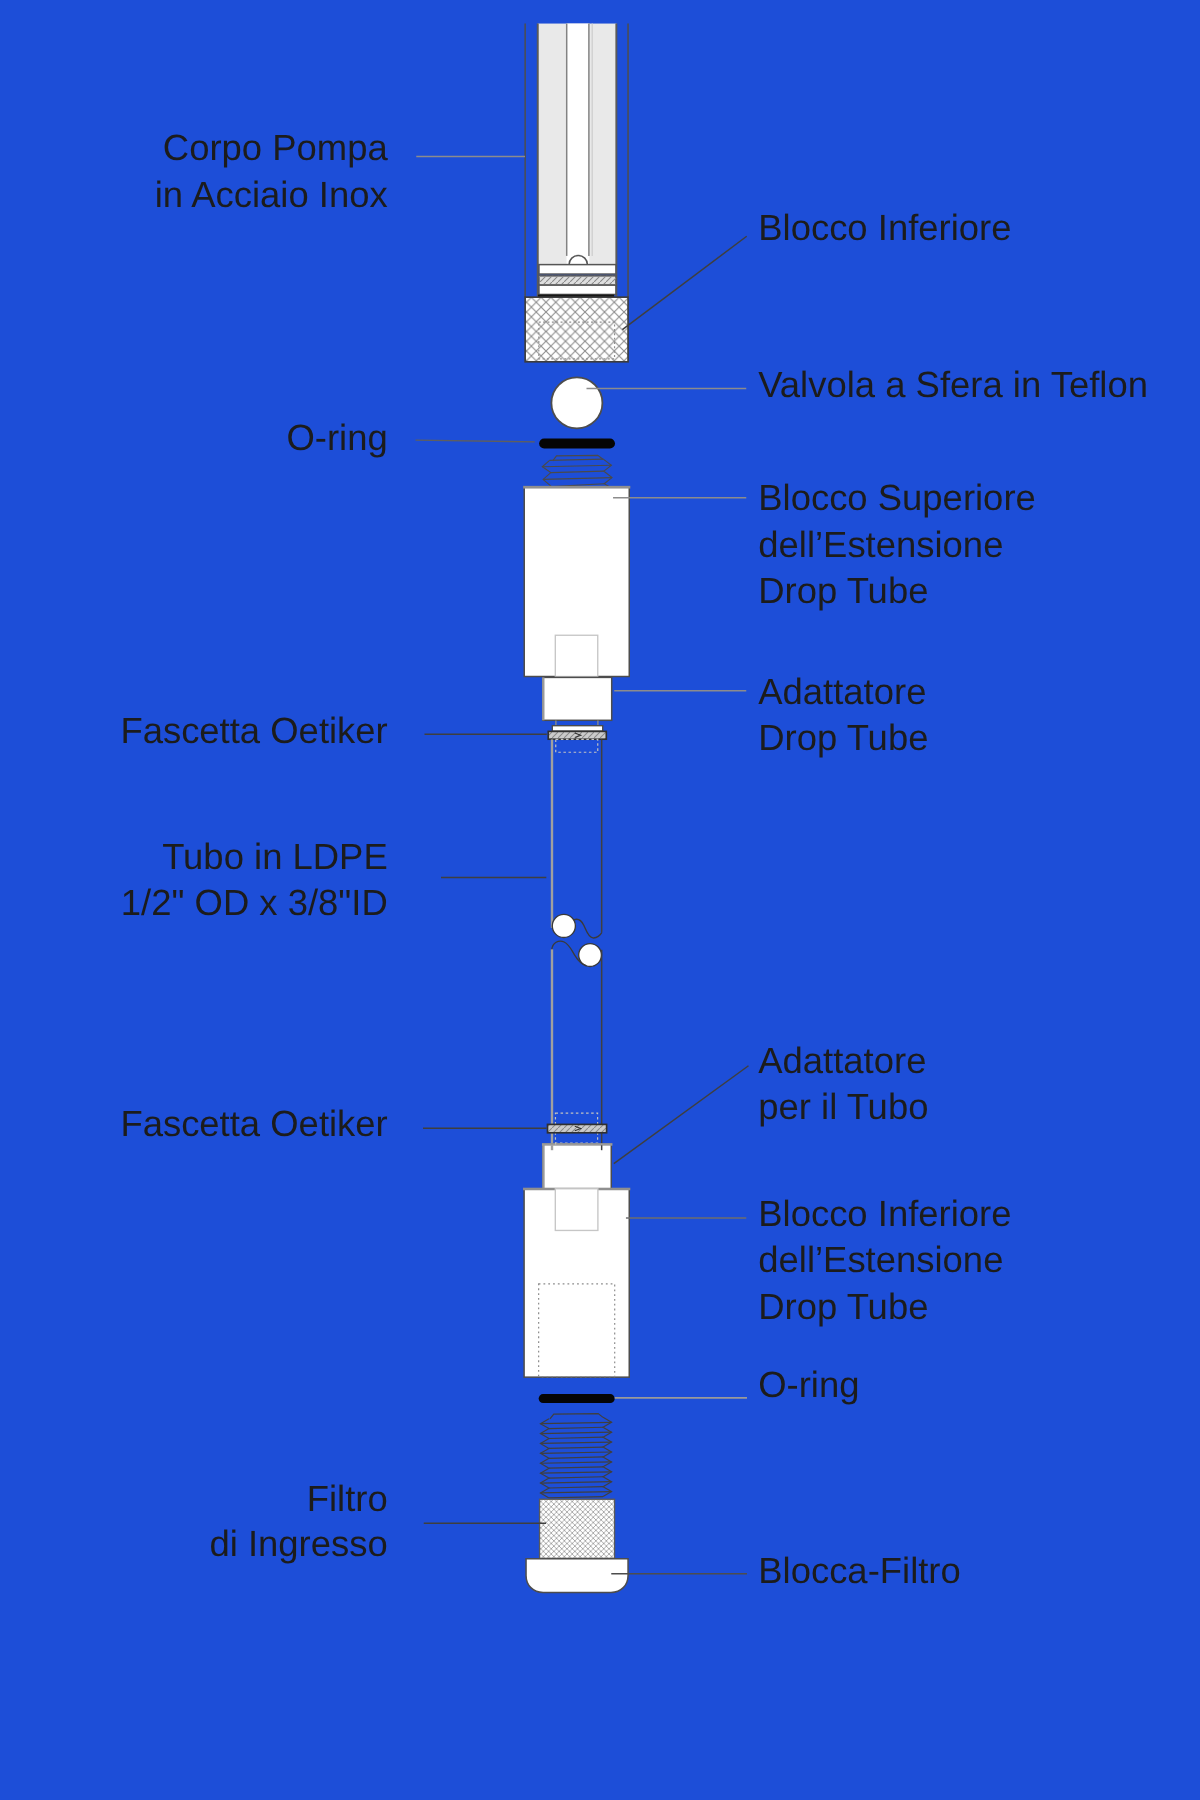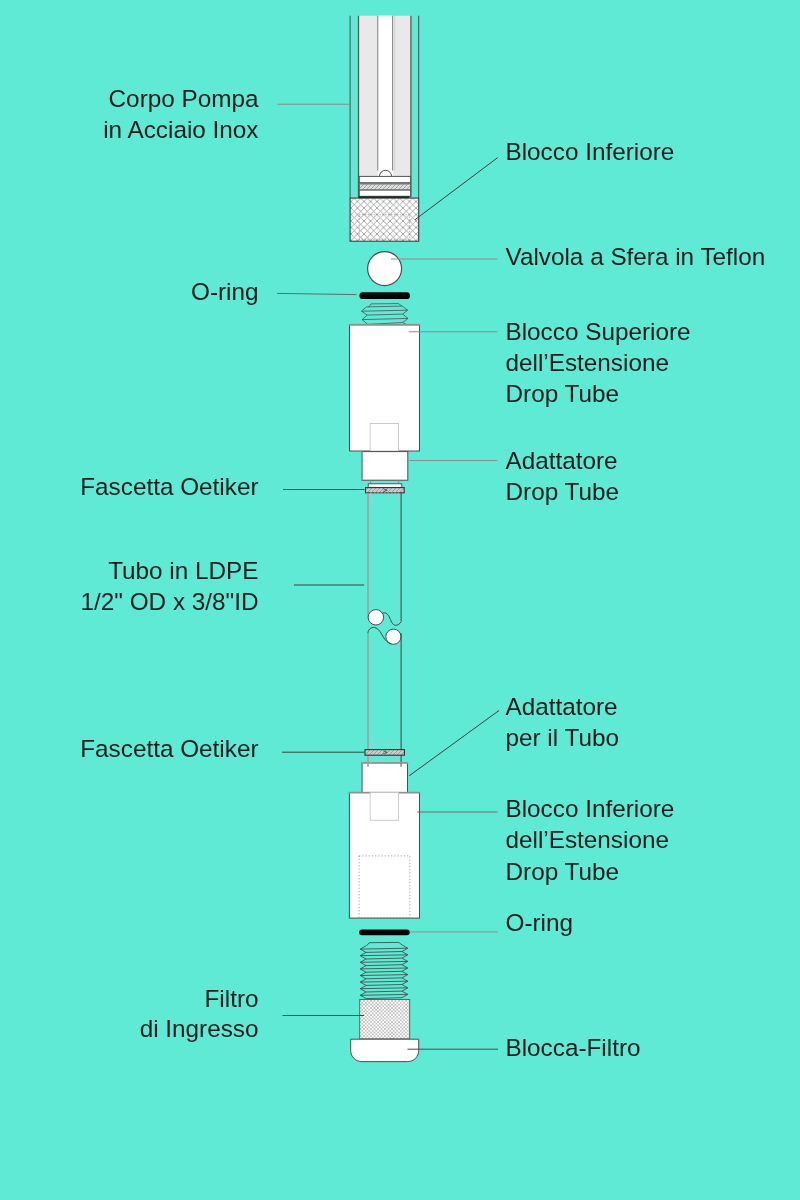--- a/index.html
+++ b/index.html
@@ -1,16 +1,16 @@
 <!DOCTYPE html>
 <html><head>
 <meta charset="utf-8">
 <style>
   html,body{margin:0;padding:0;background:#ffffff;}
-  #page{position:relative;width:800px;height:1200px;background:#5eead4;overflow:hidden;}
+  #page{position:relative;width:800px;height:1200px;background:#1d4ed8;overflow:hidden;}
   svg text{font-family:"Liberation Sans",sans-serif;fill:#1c1c1c;}
 </style>
 </head>
 <body>
 <div id="page">
 <svg width="800" height="1200" viewBox="0 0 800 1200">
 <defs>
   <pattern id="xh" width="6.5" height="6.5" patternUnits="userSpaceOnUse">
     <path d="M0,0 L6.5,6.5 M6.5,0 L0,6.5" stroke="#8e8e8e" stroke-width="0.75" fill="none"></path>
   </pattern>

